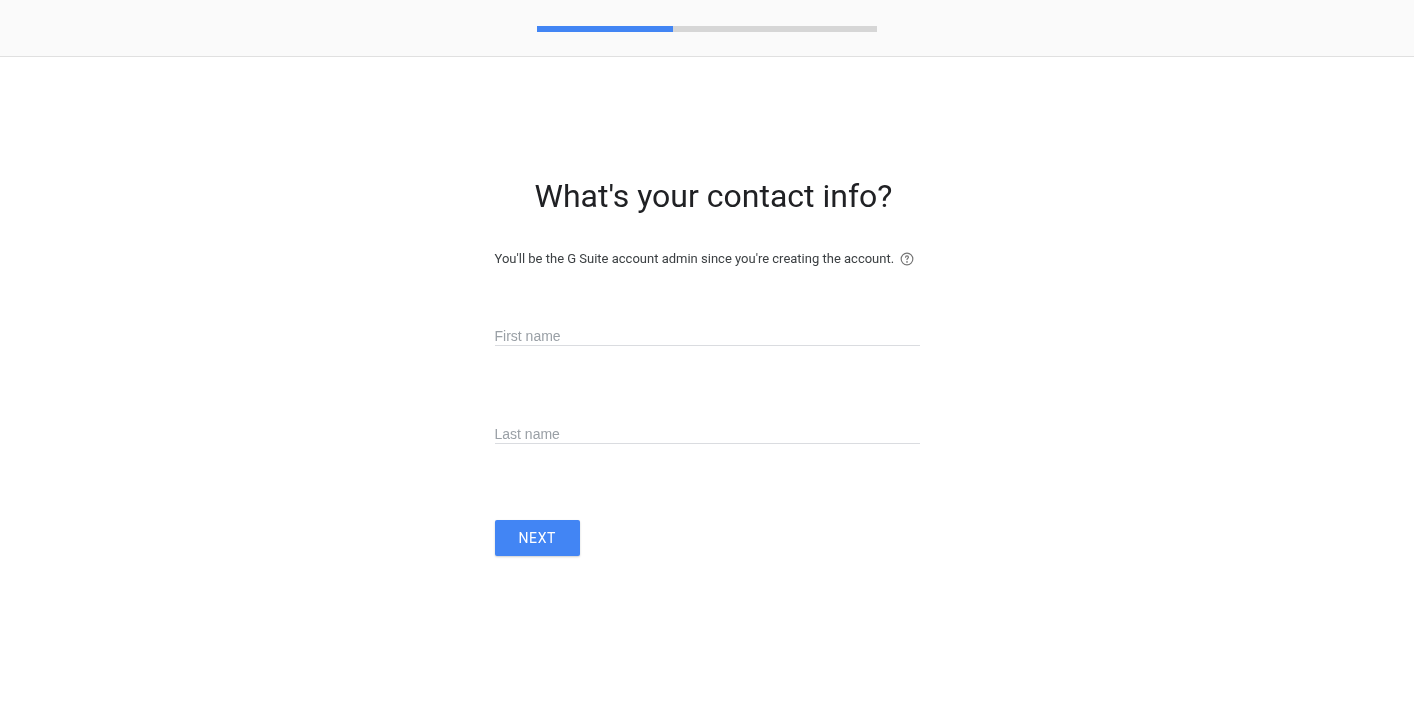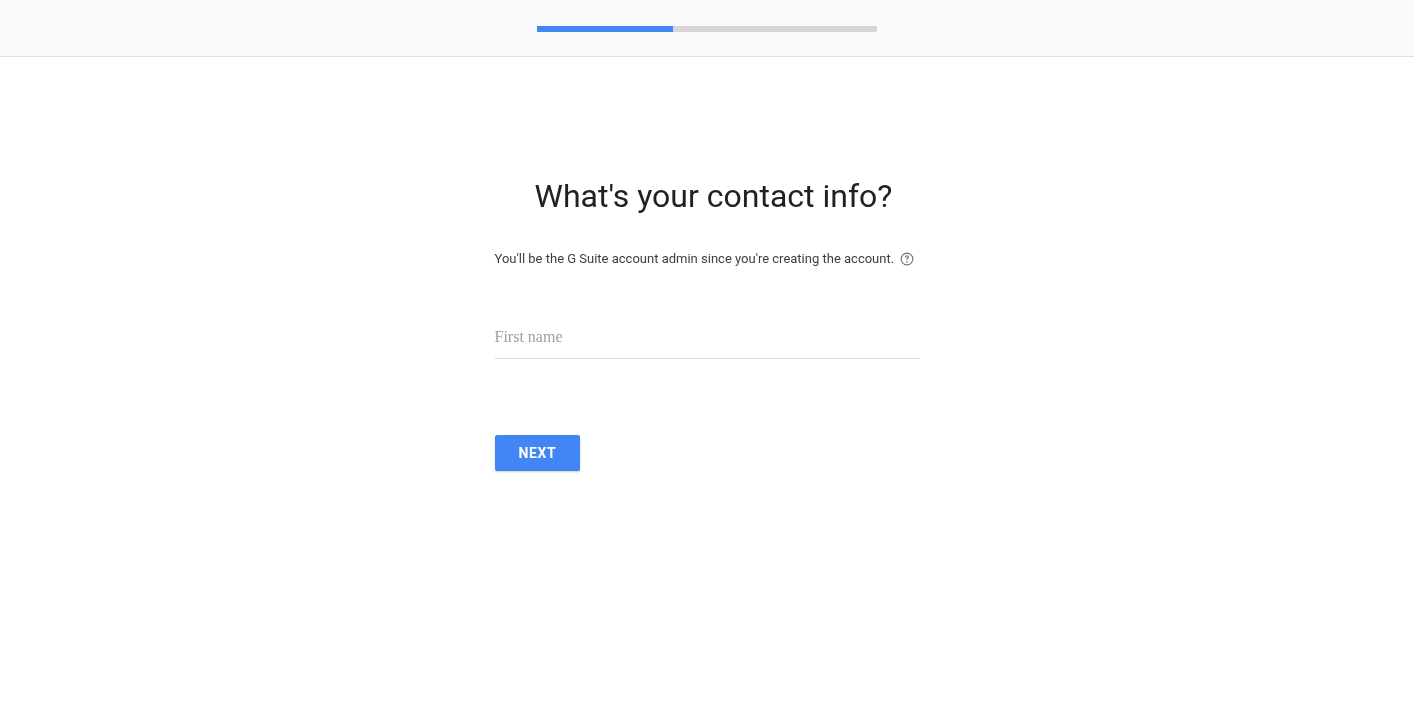--- a/index.html
+++ b/index.html
@@ -63,37 +63,37 @@
       align-items: center;
       justify-content: center;
     }
     .form-field {
       margin-bottom: 76px;
     }
     .form-input {
       width: 100%;
       border: none;
       border-bottom: 1px solid #dadce0;
-      font-size: 16px;
-      padding: 4px 0 12px 0;
+      font-size: 14px;
+      padding: 4px 0 1px 0;
       outline: none;
-      font-family: Liberation Serif, serif;
+      font-family: Liberation Sans, sans-serif;
       color: #202124;
       background: transparent;
     }
     .form-input::placeholder {
       color: #9aa0a6;
     }
     .next-button {
       background: #4285f4;
       color: #fff;
       border: none;
       padding: 10px 24px;
       font-size: 14px;
-      font-weight: 700;
+      font-weight: 400;
       letter-spacing: 0.6px;
       cursor: pointer;
       border-radius: 2px;
       box-shadow: 0 1px 2px rgba(60,64,67,0.25);
       font-family: inherit;
     }
   </style>
 </head>
 <body>
 
@@ -114,16 +114,19 @@
         <path d="M9.5 9a2.5 2.5 0 0 1 5 0c0 1.5-2.5 2-2.5 4" stroke-linecap="round"></path>
         <circle cx="12" cy="17" r="0.5" fill="#757575"></circle>
       </svg>
     </span>
   </div>
 
   <div class="form-field">
     <input type="text" class="form-input" placeholder="First name" style="">
   </div>
 
+  <div class="form-field">
+    <input type="text" class="form-input" placeholder="Last name" style="">
+  </div>
 
 
   <button class="next-button">NEXT</button>
 </div>
 
 </body></html>

